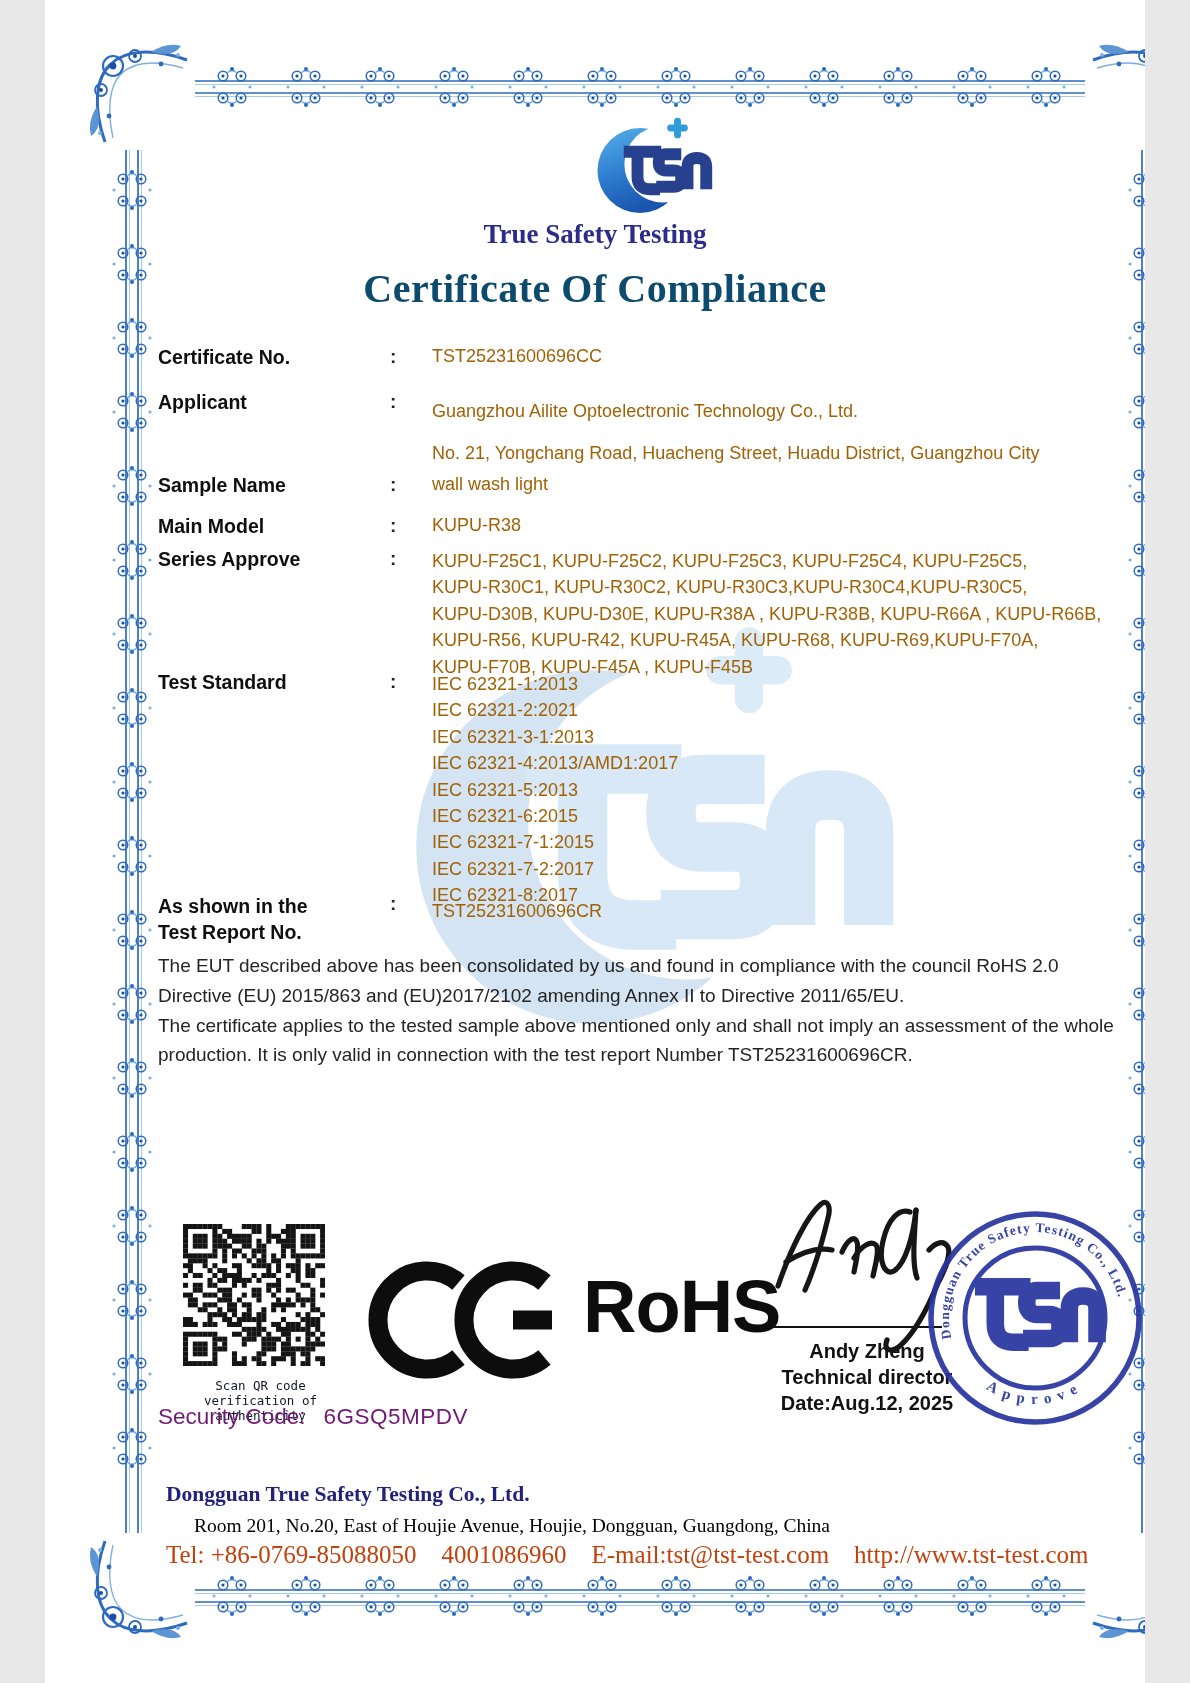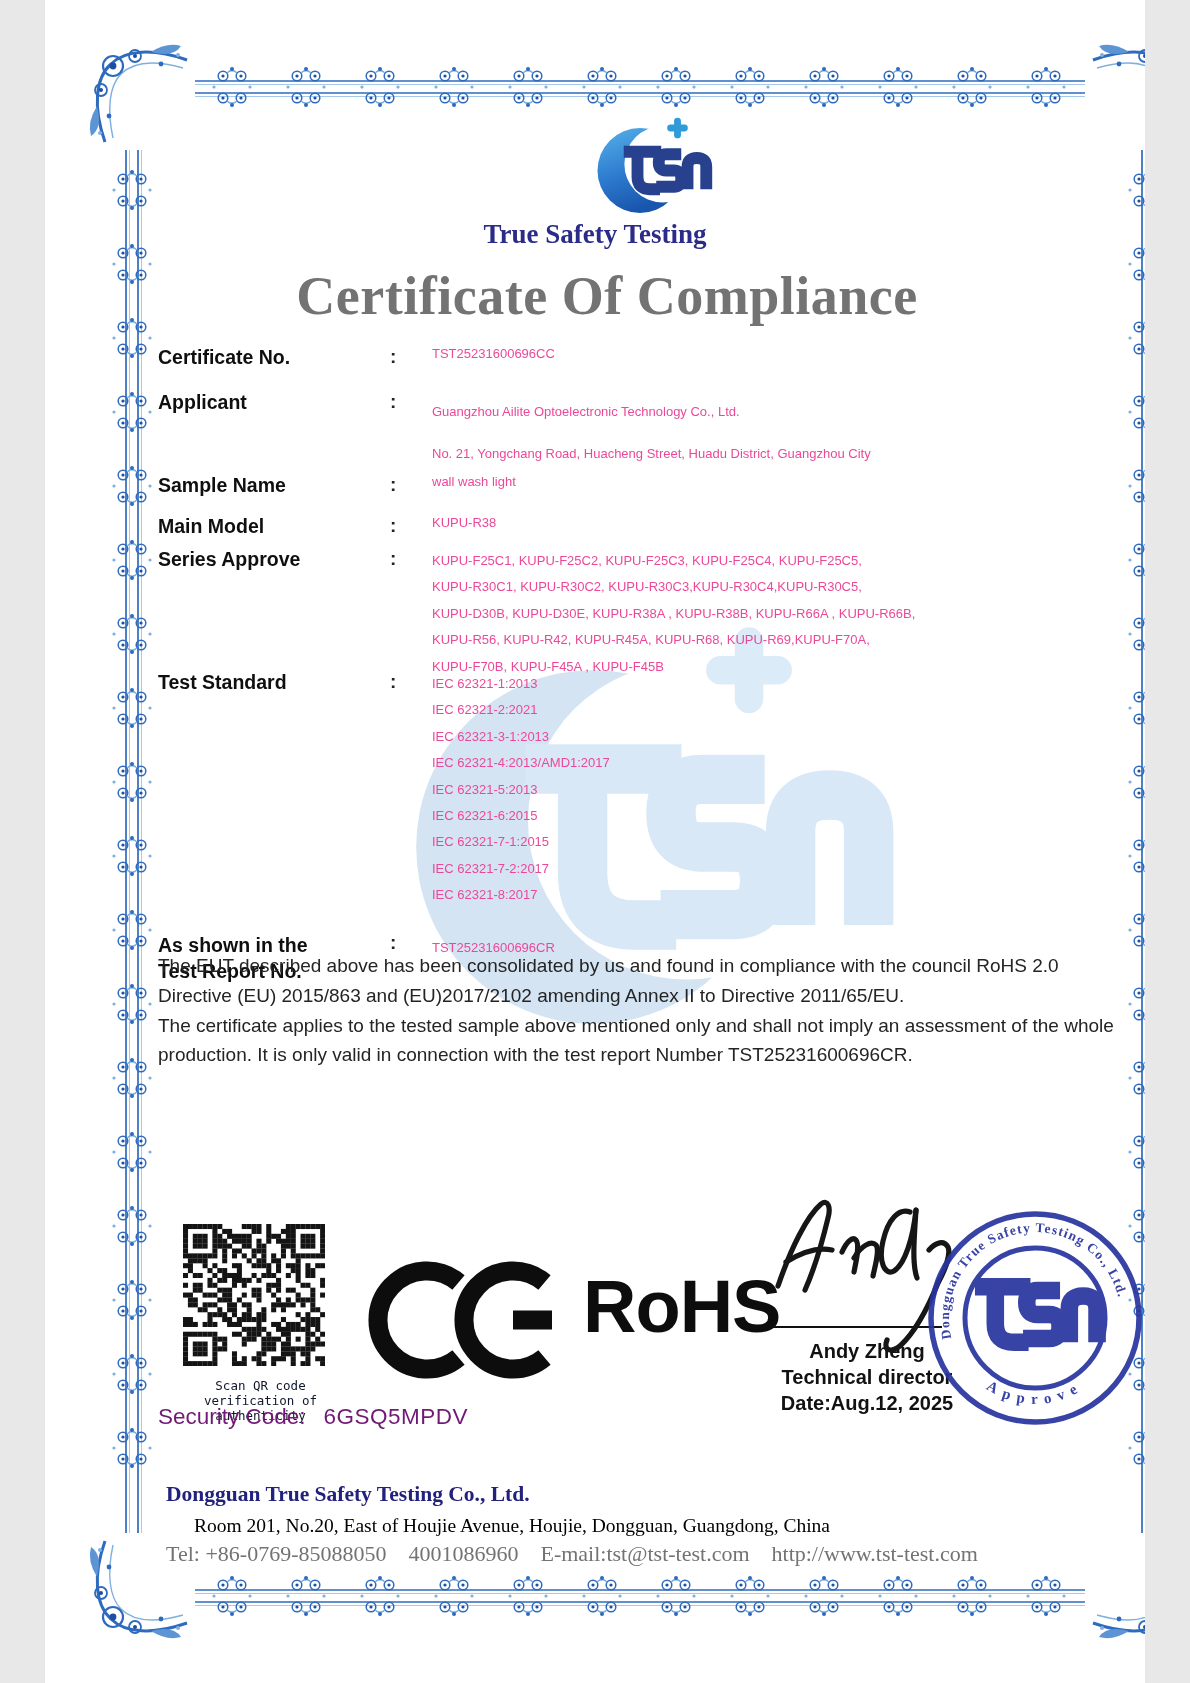--- a/index.html
+++ b/index.html
@@ -3,44 +3,44 @@
 <meta charset="utf-8">
 <style>
   html,body{margin:0;padding:0;background:#e8e8e8;}
   .page{position:relative;width:1100px;height:1683px;margin:0 auto;background:#ffffff;
         overflow:hidden;font-family:"Liberation Sans",sans-serif;}
   svg.layer{position:absolute;left:0;top:0;pointer-events:none;}
   .z0{z-index:0}.z1{z-index:1}.z2{z-index:2}.z3{z-index:3}
   .company{position:absolute;z-index:2;top:219px;left:0;width:100%;text-align:center;
            font-family:"Liberation Serif",serif;font-weight:600;font-size:27px;color:#2b2b8a;}
   .title{position:absolute;z-index:2;top:265px;left:0;width:100%;text-align:center;
-         font-family:"Liberation Serif",serif;font-weight:bold;font-size:54px;color:#737373;letter-spacing:.5px;margin-left:12px;}
+         font-family:"Liberation Serif",serif;font-weight:bold;font-size:40px;color:#0c4a6e;letter-spacing:.5px;}
   .frow{position:absolute;z-index:2;left:113px;display:flex;align-items:flex-start;gap:20px;}
   .flabel{width:212px;font-weight:bold;font-size:19.5px;color:#0f0f0f;line-height:23px;}
   .fcolon{width:22px;font-size:19px;font-weight:bold;color:#222;}
-  .fvalue{font-size:13px;color:#ec4899;white-space:nowrap;}
+  .fvalue{font-size:18px;color:#a16207;white-space:nowrap;}
   .mline{line-height:26.4px;}
   .wide{line-height:41.8px;}
   .lbl2 div{line-height:26px;}
   .stmt{position:absolute;z-index:2;left:113px;top:951px;width:963px;font-size:19px;
         line-height:29.8px;color:#242424;}
   .stmt p{margin:0;}
   .qrcap{position:absolute;z-index:2;left:128px;top:1378px;width:175px;text-align:center;
          font-family:"DejaVu Sans Mono",monospace;font-size:12.5px;line-height:15px;color:#0f172a;}
   .seccode{position:absolute;z-index:2;left:113px;top:1404px;font-size:22.5px;color:#701a75;}
   .seccode .code{margin-left:18px;letter-spacing:.5px;}
   .rohs{position:absolute;z-index:2;left:538px;top:1264px;font-size:74px;font-weight:bold;
         color:#0d0d0d;letter-spacing:-1px;}
   .sigblock{position:absolute;z-index:2;left:703px;width:238px;text-align:center;
             font-size:20px;font-weight:bold;color:#121212;}
   .footer-line{position:absolute;z-index:2;left:121px;font-family:"Liberation Serif",serif;
                white-space:pre-wrap;}
   .f-company{top:1482px;font-size:21.5px;font-weight:bold;color:#22227e;}
   .f-addr{top:1515px;font-size:19.5px;color:#000000;margin-left:28px;}
-  .f-tel{top:1541px;font-size:22px;color:#737373;}
+  .f-tel{top:1541px;font-size:25px;color:#c2410c;}
   .stamp-text{font-family:"Liberation Serif",serif;font-weight:bold;font-size:13.5px;
               letter-spacing:1.1px;fill:#2a35a0;}
   .stamp-approve{font-family:"Liberation Serif",serif;font-weight:bold;font-size:15px;
                  letter-spacing:7px;fill:#2a35a0;}
 </style>
 </head>
 <body>
 
 <div class="page">
 
@@ -264,21 +264,21 @@
       <div>IEC 62321-3-1:2013</div>
       <div>IEC 62321-4:2013/AMD1:2017</div>
       <div>IEC 62321-5:2013</div>
       <div>IEC 62321-6:2015</div>
       <div>IEC 62321-7-1:2015</div>
       <div>IEC 62321-7-2:2017</div>
       <div>IEC 62321-8:2017</div>
     </div>
   </div>
 
-  <div class="frow" style="top:932px">
+  <div class="frow" style="top:893px">
     <div class="flabel lbl2">
       <div>As shown in the</div>
       <div>Test Report No.</div>
     </div>
     <div class="fcolon">:</div>
     <div class="fvalue" style="margin-top:8px">TST25231600696CR</div>
   </div>
 
   <div class="stmt">
     <p>The EUT described above has been consolidated by us and found in compliance with the council RoHS 2.0 Directive (EU) 2015/863 and (EU)2017/2102 amending Annex II to Directive 2011/65/EU.</p>

